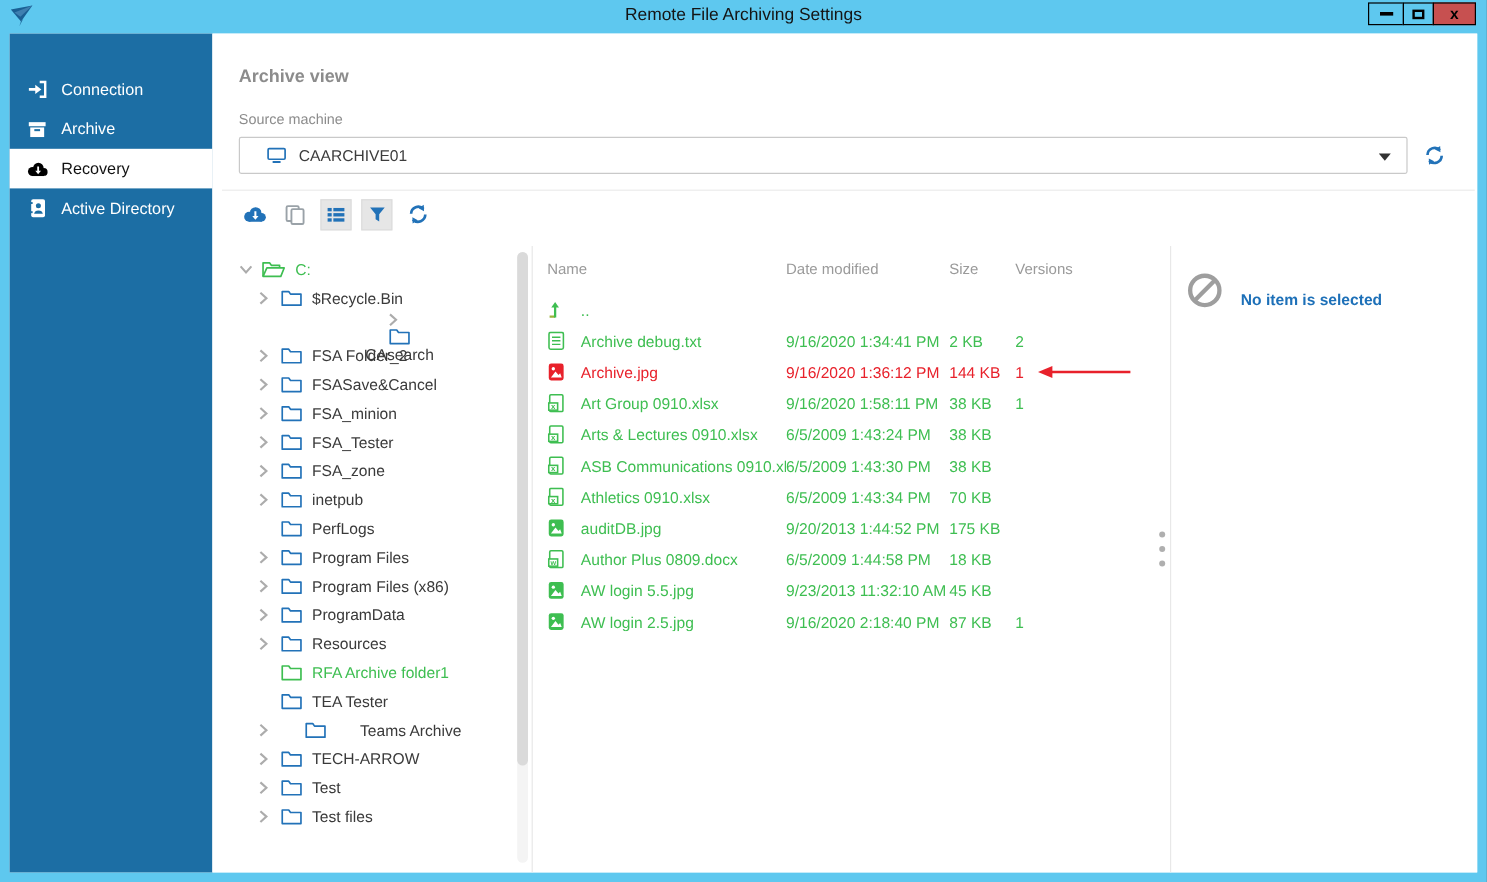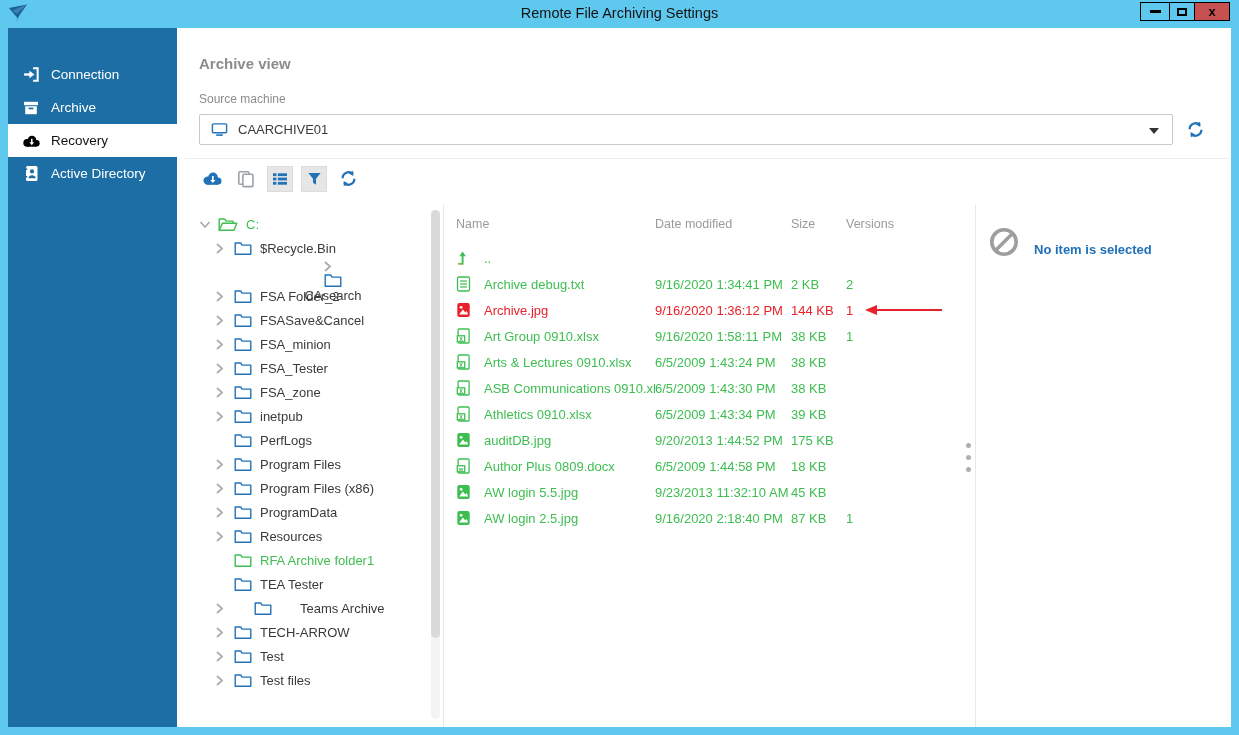--- a/index.html
+++ b/index.html
@@ -30,21 +30,21 @@
   .side-item .s-label{ margin-left:10px; }
   .side-item.selected{ background:#fff; color:#111; }
 
   
   .main{ flex:1; position:relative; background:#fff; overflow:hidden; }
   .main-pad{ padding:27px 0 0 22px; }
   .page-title{ font-size:15px; font-weight:bold; color:#8C8C8C; margin-bottom:20px; }
   .field-label{ font-size:12px; color:#8C8C8C; margin-bottom:8px; }
   .combo-row{ display:flex; align-items:center; margin-right:26px; }
   .combo{ flex:1; height:31px; border:1px solid #C9C9C9; border-radius:2px; display:flex; align-items:center;
-          padding-left:11px; position:relative; background:#fff; cursor:pointer; }
+          padding-left:22px; position:relative; background:#fff; cursor:pointer; }
   .combo-text{ margin-left:10px; font-size:13px; color:#3C3C3C; }
   .combo-caret{ position:absolute; right:13px; top:13px; width:0; height:0;
                 border-left:5px solid transparent; border-right:5px solid transparent; border-top:6px solid #333; }
   .combo-refresh{ margin-left:13px; cursor:pointer; display:flex; }
   .hsep{ height:1px; background:#ECECEC; margin:13px 2px 0 -14px; }
   .toolbar{ display:flex; align-items:center; margin-top:6px; margin-left:22px; height:27px; }
   .tool-btn{ display:flex; align-items:center; justify-content:center; margin-right:8px; cursor:pointer;
              width:26px; height:26px; border:1px solid transparent; }
   .tool-btn.active{ background:#E6E6E6; border-color:#DCDCDC; }
 
@@ -601,21 +601,21 @@
                   <span class="f-icon">
                     <svg width="15" height="16" viewBox="0 0 14 16">
                       <rect x="1.6" y="1" width="11" height="14" rx="1" fill="#fff" stroke="#3EBE51" stroke-width="1.3"></rect>
                       <rect x="0.8" y="7.8" width="7.4" height="6" fill="#fff" stroke="#3EBE51" stroke-width="1.3"></rect>
                       <text x="4.5" y="12.8" font-size="6.5" font-weight="bold" fill="#3EBE51" text-anchor="middle" font-family="Liberation Sans, sans-serif">x</text>
                     </svg>
                   </span>
                   <span>Athletics 0910.xlsx</span>
                 </div>
                 <div class="cell c-date">6/5/2009 1:43:34 PM</div>
-                <div class="cell c-size">39 KB</div>
+                <div class="cell c-size">70 KB</div>
                 <div class="cell c-ver"></div>
               </div>
               <div class="file-row green">
                 <div class="cell c-name">
                   <span class="f-icon">
                     <svg width="15" height="16" viewBox="0 0 14 16">
                       <rect x="0.8" y="1" width="12.4" height="14" rx="2" fill="#3EBE51"></rect>
                       <circle cx="4.6" cy="5.3" r="1.4" fill="#fff"></circle>
                       <polygon points="2.6,12.6 6.4,7.6 8.9,10.6 10.3,9.1 11.6,12.6" fill="#fff"></polygon>
                     </svg>

